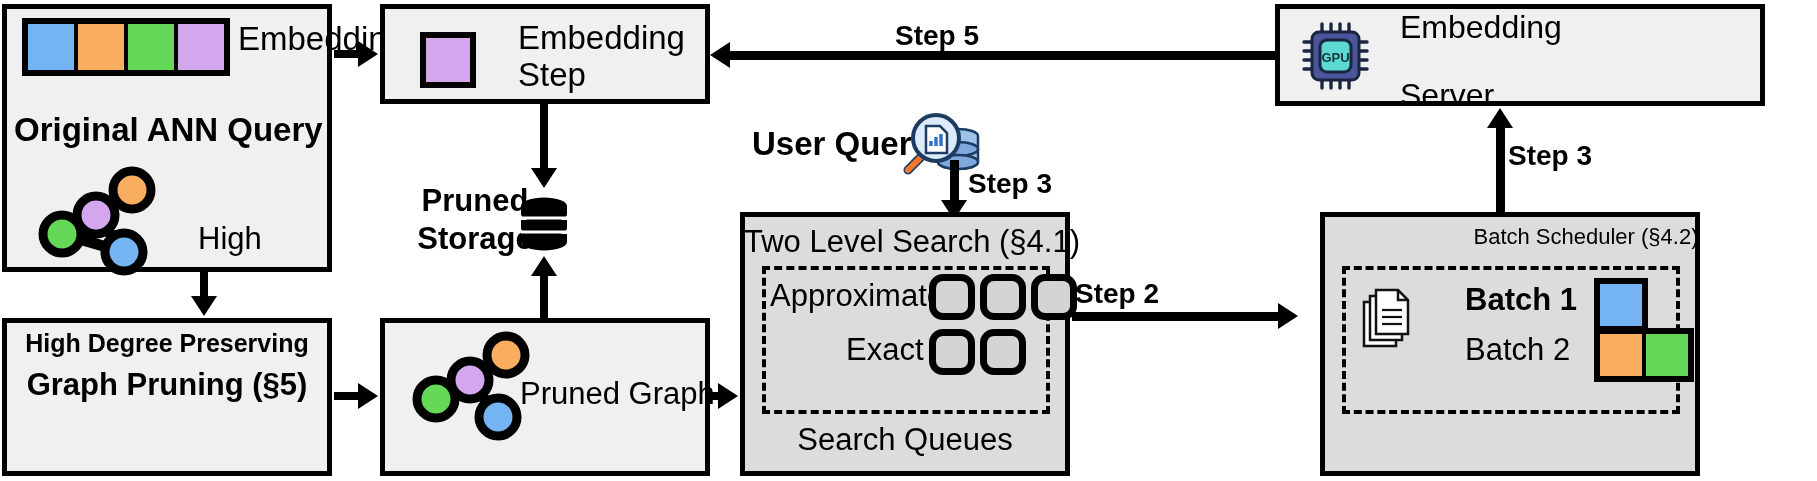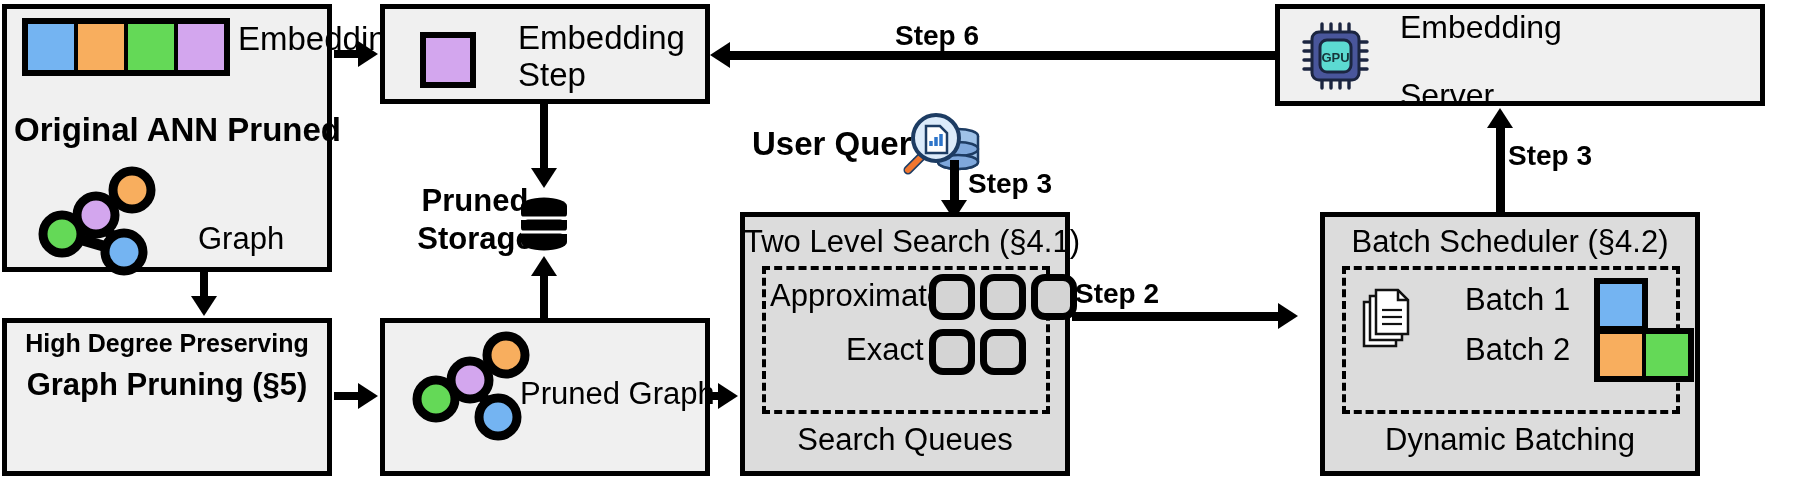--- a/index.html
+++ b/index.html
@@ -40,36 +40,36 @@
 
   <div class="strip" style="left:22px;top:18px;">
     <i style="background:#74B4F2"></i>
     <i style="background:#F8AE5E"></i>
     <i style="background:#64D957"></i>
     <i style="background:#D3A6EE"></i>
   </div>
 
   <div class="lbl" style="left:238px;top:21px;font-size:33px;">Embedding</div>
 
-  <div class="lbl b ctr" style="left:14px;top:112px;width:306px;font-size:33px;">Original ANN Pruned</div>
+  <div class="lbl b ctr" style="left:14px;top:112px;width:306px;font-size:33px;">Original ANN Query</div>
 
   <svg style="left:38px;top:168px;width:125px;height:100px;" viewBox="0 0 125 100">
     <g stroke="#000" stroke-width="11" stroke-linecap="round">
       <line x1="24" y1="66" x2="58" y2="47"></line>
       <line x1="58" y1="47" x2="94" y2="22"></line>
       <line x1="24" y1="66" x2="86" y2="84"></line>
       <line x1="58" y1="47" x2="86" y2="84"></line>
     </g>
     <circle cx="94" cy="22" r="19" fill="#F8AE5E" stroke="#000" stroke-width="9"></circle>
     <circle cx="58" cy="47" r="19" fill="#D3A6EE" stroke="#000" stroke-width="9"></circle>
     <circle cx="24" cy="66" r="19" fill="#64D957" stroke="#000" stroke-width="9"></circle>
     <circle cx="86" cy="84" r="19" fill="#74B4F2" stroke="#000" stroke-width="9"></circle>
   </svg>
 
-  <div class="lbl" style="left:198px;top:222px;font-size:31px;">Graph</div>
+  <div class="lbl" style="left:198px;top:222px;font-size:31px;">High</div>
 
   <div class="box" style="left:2px;top:318px;width:330px;height:158px;">
   </div>
   <div class="lbl b ctr" style="left:6px;top:329px;width:322px;font-size:25px;">High Degree Preserving</div>
   <div class="lbl b ctr" style="left:6px;top:368px;width:322px;font-size:31px;">Graph Pruning (§5)</div>
 
   <div class="ln" style="left:200px;top:272px;width:8px;height:26px;"></div>
   <div class="ah d" style="left:191px;top:296px;"></div>
 
   <div class="box" style="left:380px;top:318px;width:330px;height:158px;">
@@ -170,46 +170,45 @@
 
   <div class="ln" style="left:712px;top:392px;width:18px;height:8px;"></div>
   <div class="ah r" style="left:718px;top:383px;"></div>
 
   <div class="lbl b" style="left:1075px;top:278px;font-size:28px;">Step 2</div>
   <div class="ln" style="left:1072px;top:312px;width:210px;height:9px;"></div>
   <div class="ah r" style="left:1278px;top:303px;"></div>
 
   <div class="box gray" style="left:1320px;top:212px;width:380px;height:264px;">
   </div>
-  <div class="lbl ctr" style="left:1324px;top:225px;width:372px;font-size:31px;">Batch Scheduler (§4.2)</div>
+  <div class="lbl ctr" style="left:1400px;top:225px;width:372px;font-size:22px;">Batch Scheduler (§4.2)</div>
 
   <div class="dash" style="left:1342px;top:266px;width:338px;height:148px;"></div>
 
   <svg style="left:1360px;top:288px;width:58px;height:64px;" viewBox="0 0 58 64">
     <path d="M4 14 h22 l10 10 v34 h-32 z" fill="#fff" stroke="#111" stroke-width="2.5"></path>
     <path d="M10 8 h22 l10 10 v34 h-32 z" fill="#fff" stroke="#111" stroke-width="2.5"></path>
     <path d="M16 2 h22 l10 10 v34 h-32 z" fill="#fff" stroke="#111" stroke-width="2.5"></path>
     <path d="M38 2 v10 h10" fill="none" stroke="#111" stroke-width="2.5"></path>
     <g stroke="#111" stroke-width="2.2">
       <line x1="22" y1="22" x2="42" y2="22"></line>
       <line x1="22" y1="29" x2="42" y2="29"></line>
       <line x1="22" y1="36" x2="42" y2="36"></line>
     </g>
   </svg>
 
-  <div class="lbl" style="left:1465px;top:283px;font-size:31px;">Batch 1</div>
+  <div class="lbl" style="left:1465px;top:283px;font-size:31px;font-weight:bold;">Batch 1</div>
   <div class="swatch" style="left:1594px;top:278px;width:42px;height:42px;background:#74B4F2;"></div>
 
   <div class="lbl" style="left:1465px;top:333px;font-size:31px;">Batch 2</div>
   <div class="strip" style="left:1594px;top:328px;">
     <i style="width:42px;height:42px;background:#F8AE5E"></i>
     <i style="width:42px;height:42px;background:#64D957"></i>
   </div>
 
-  <div class="lbl ctr" style="left:1324px;top:423px;width:372px;font-size:31px;">Dynamic Batching</div>
 
   <div class="lbl b" style="left:1508px;top:140px;font-size:28px;">Step 3</div>
   <div class="ln" style="left:1496px;top:128px;width:9px;height:86px;"></div>
   <div class="ah u" style="left:1487px;top:108px;"></div>
 
   <div class="box" style="left:1275px;top:4px;width:490px;height:102px;">
   </div>
 
   <svg style="left:1300px;top:22px;width:74px;height:68px;" viewBox="0 0 74 68">
     <g stroke="#1b2540" stroke-width="3.4" stroke-linecap="round">
@@ -231,17 +230,17 @@
       <line x1="58" y1="47" x2="67" y2="47"></line>
     </g>
     <rect x="12" y="10" width="47" height="48" rx="7" fill="#49569B" stroke="#1b2540" stroke-width="3"></rect>
     <rect x="20" y="18" width="31" height="32" rx="7" fill="#5CDAD2" stroke="#1b2540" stroke-width="3"></rect>
     <text x="35.5" y="40" text-anchor="middle" font-family="'Liberation Sans',sans-serif" font-size="13" font-weight="bold" fill="#16343a">GPU</text>
   </svg>
 
   <div class="lbl" style="left:1400px;top:10px;font-size:32px;">Embedding</div>
   <div class="lbl" style="left:1400px;top:78px;font-size:32px;">Server</div>
 
-  <div class="lbl b" style="left:895px;top:20px;font-size:28px;">Step 6</div>
+  <div class="lbl b" style="left:895px;top:20px;font-size:28px;">Step 5</div>
   <div class="ln" style="left:730px;top:51px;width:548px;height:9px;"></div>
   <div class="ah l" style="left:710px;top:42px;"></div>
 
 </div>
 
 </body></html>

